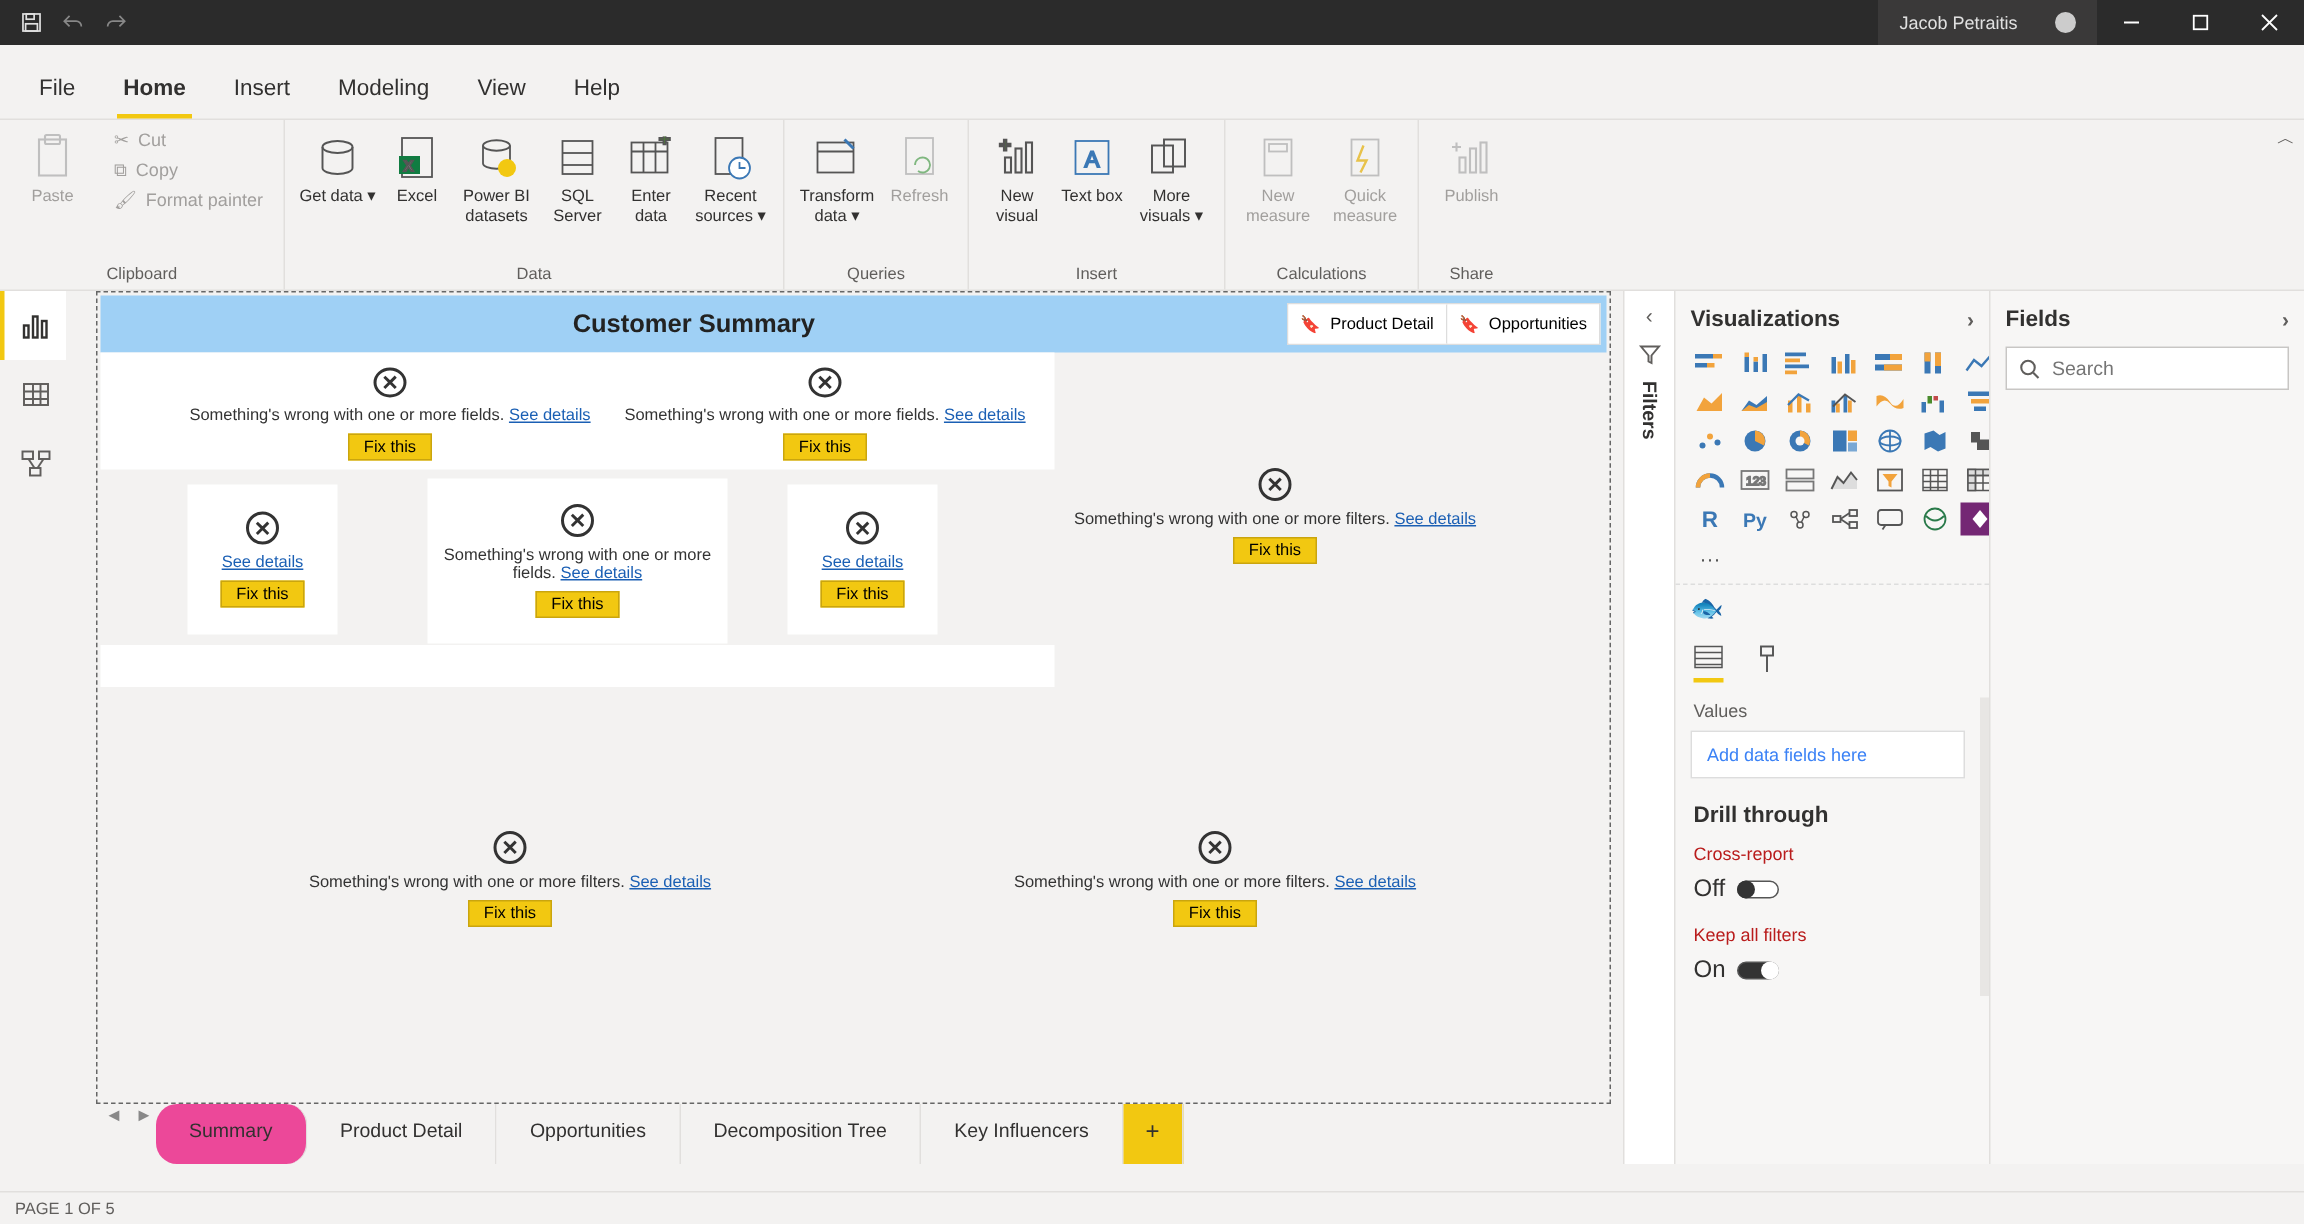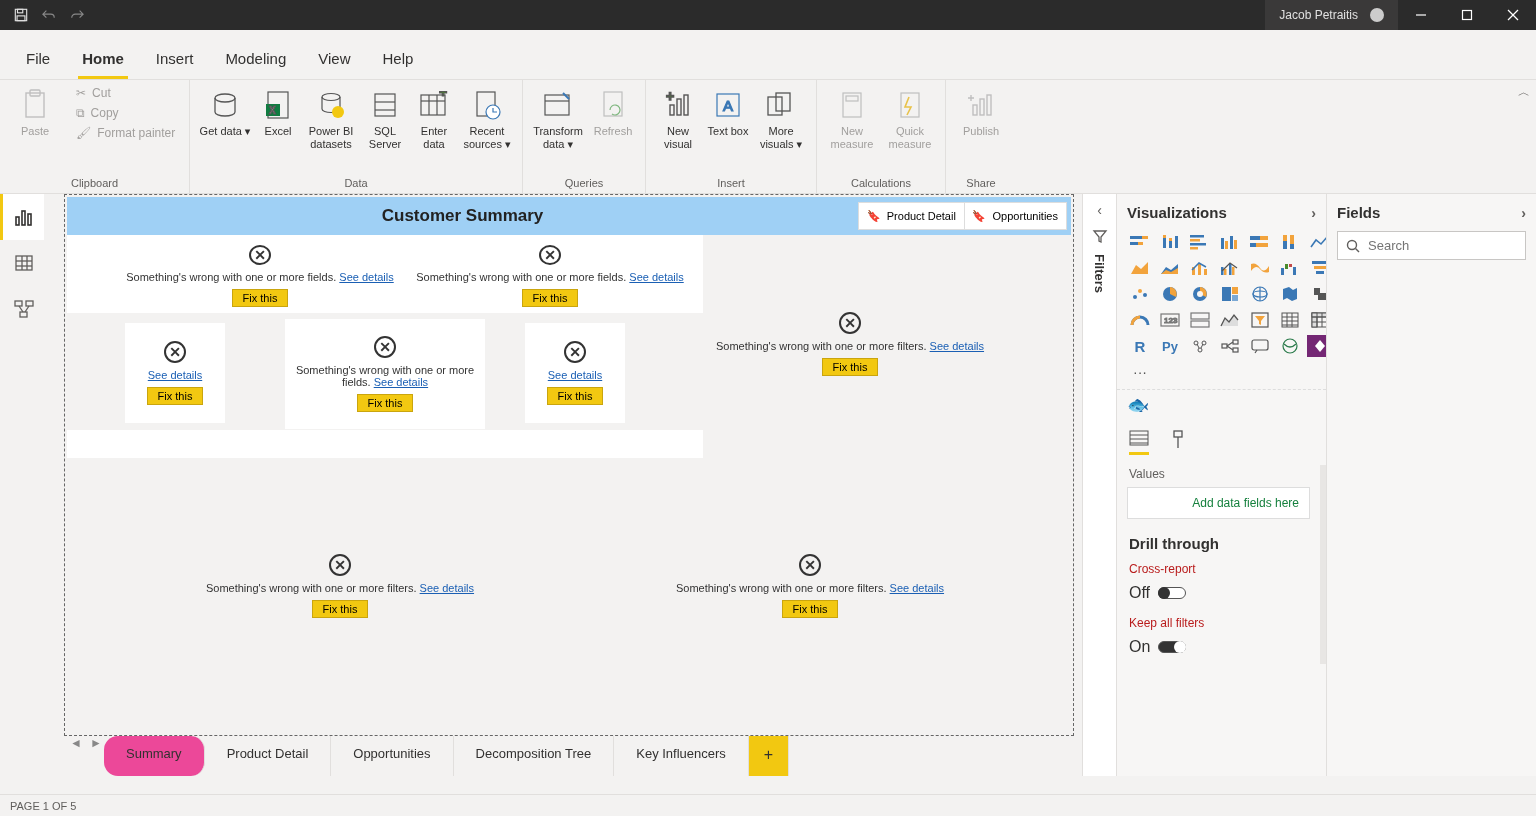--- a/index.html
+++ b/index.html
@@ -3,21 +3,21 @@
 <meta charset="utf-8">
 <style>
 * { box-sizing: border-box; margin: 0; padding: 0; font-family: "Segoe UI", Arial, sans-serif; }
 body { background: #f3f2f1; width: 1536px; height: 816px; overflow: hidden; position: relative; }
 
 
 .titlebar { height: 30px; background: #2b2b2b; display: flex; align-items: center; color: #e0e0e0; font-size: 12px; position: relative; }
 .titlebar .qat { display: flex; gap: 14px; padding-left: 14px; align-items: center; }
 .titlebar .title { position: absolute; left: 50%; transform: translateX(-50%); font-size: 12.5px; }
 .titlebar .right { margin-left: auto; display: flex; align-items: center; }
-.titlebar .user { display: flex; align-items: center; gap: 12px; background: #3a3939; padding: 4px 14px; height: 30px; font-size: 12px; }
+.titlebar .user { display: flex; align-items: center; gap: 25px; background: #3a3939; padding: 4px 14px; height: 30px; font-size: 12px; }
 .titlebar .avatar { width: 14px; height: 14px; border-radius: 50%; background: #ccc; }
 .win-btn { width: 46px; height: 30px; display: flex; align-items: center; justify-content: center; }
 .win-btn svg { stroke: #fff; }
 
 
 .menubar { height: 50px; background: #f3f2f1; display: flex; align-items: flex-end; padding: 0 10px; border-bottom: 1px solid #e1dfdd; }
 .menu-tab { padding: 10px 16px 12px 16px; font-size: 15px; color: #323130; position: relative; cursor: pointer; }
 .menu-tab.active { font-weight: 600; }
 .menu-tab.active::after { content:""; position:absolute; left:12px; right:12px; bottom:0; height:3px; background:#f2c811; }
 
@@ -70,21 +70,21 @@
 
 .vis-pane { width:210px; background:#f7f6f5; border-left:1px solid #e1dfdd; display:flex; flex-direction:column; }
 .pane-head { display:flex; align-items:center; justify-content:space-between; padding:10px 10px; font-size:15px; font-weight:600; color:#323130;}
 .vis-grid { display:grid; grid-template-columns: repeat(7, 26px); gap:4px 4px; padding: 0 10px 6px 10px; }
 .vis-grid .vi { width:26px; height:22px; display:flex; align-items:center; justify-content:center; }
 .fish { padding:4px 10px 10px 10px; color:#e07b3c; font-size:18px; border-top:1px dashed #ddd;}
 .opt-tabs { display:flex; gap:20px; padding: 4px 12px 10px 12px; }
 .opt-tabs .ot { padding-bottom:4px; }
 .opt-tabs .ot.active { border-bottom:3px solid #f2c811; }
 .section-label { font-size:12px; color:#605e5c; padding: 2px 12px 6px 12px;}
-.values-well { margin: 0 10px 12px 10px; border:1px solid #ddd; background:#fff; padding:8px 10px; font-size:12px; color:#15803d;text-align:right;}
+.values-well { margin: 0 10px 12px 10px; border:1px solid #ddd; background:#fff; padding:8px 10px; font-size:12px; color:#3b82f6;}
 .drill-head { font-size:15px; font-weight:600; padding: 4px 12px; color:#323130;}
 .setting { padding: 6px 12px; font-size:12px; color:#b91c1c; }
 .toggle { display:flex; align-items:center; gap:8px; font-size:16px; color:#323130; padding:2px 12px 8px 12px;}
 .tog-track { width:28px; height:12px; border:1px solid #555; border-radius:10px; position:relative; background:#fff;}
 .tog-knob { width:12px; height:12px; border-radius:50%; background:#333; position:absolute; top:-1px; }
 .tog-off .tog-knob { left:-1px; }
 .tog-on .tog-knob { right:-1px; }
 .tog-on .tog-track{ }
 .vscroll { width:6px; background:#e8e6e4; margin-left:auto; }
 

